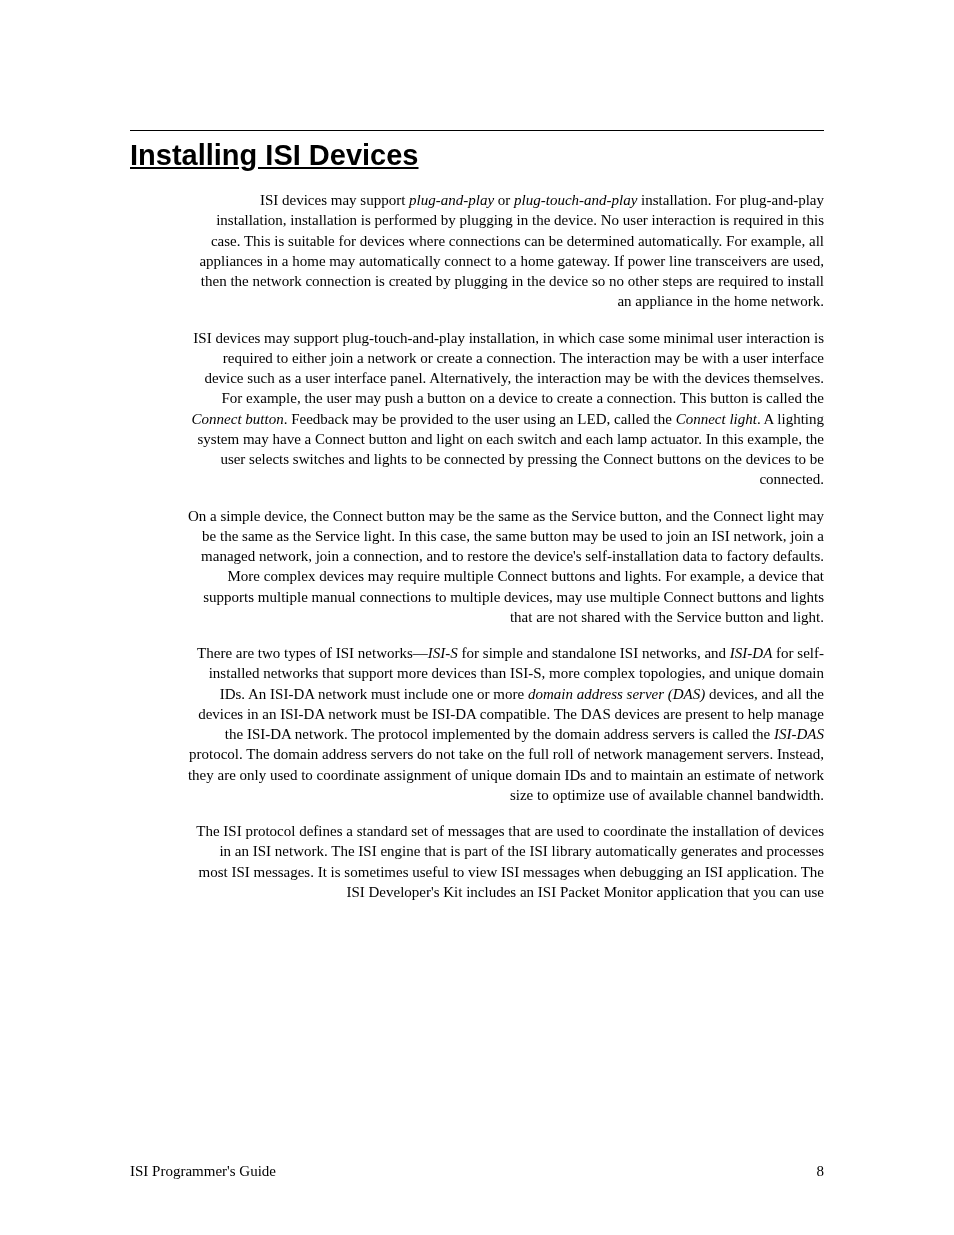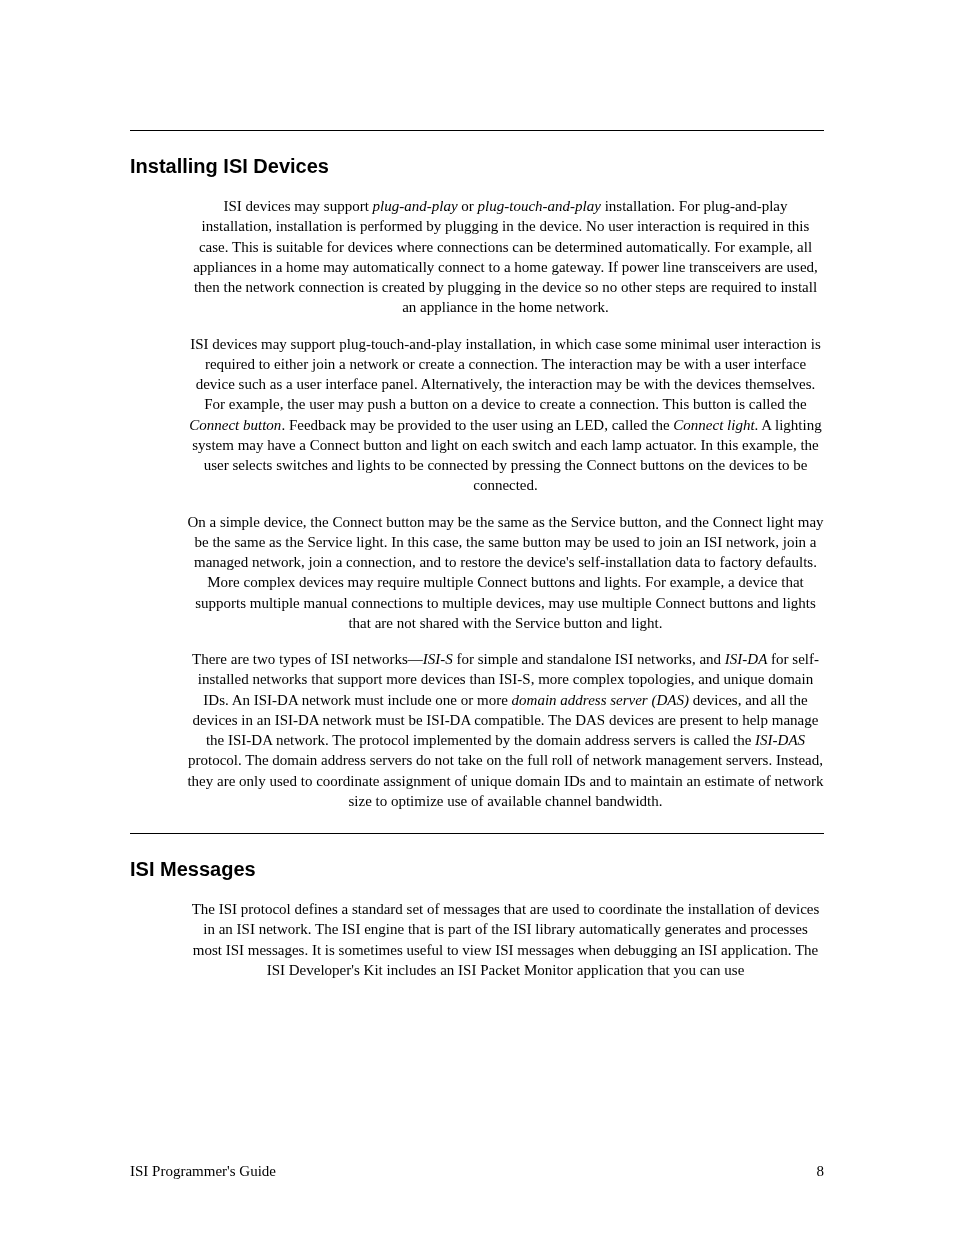--- a/index.html
+++ b/index.html
@@ -10,33 +10,34 @@
       font-family: Georgia, 'Times New Roman', serif;
       color: #000;
       position: relative;
     }
     .page {
       padding: 130px 130px 0 130px;
     }
     .section-heading {
       font-family: Arial, Helvetica, sans-serif;
       font-weight: bold;
-      font-size: 20px;
+      font-size: 29px;
       border-top: 1.5px solid #000;
-      padding-top: 24px;
+      padding-top: 8px;
       margin-bottom: 18px;
       margin-top: 22px;
+      text-decoration: underline;
     }
     .section-heading.first { margin-top: 0; }
     .body-text {
       font-size: 15px;
       line-height: 1.35;
       margin-left: 57px;
       margin-bottom: 16px;
-      text-align: center;
+      text-align: right;
       font-family: Liberation Serif, serif;
     }
     .italic { font-style: italic; }
     .footer {
       position: absolute;
       bottom: 55px;
       left: 130px;
       right: 130px;
       display: flex;
       justify-content: space-between;
@@ -59,21 +60,20 @@
     <span>ISI devices may support plug-touch-and-play installation, in which case some minimal user interaction is required to either join a network or create a connection.  The interaction may be with a user interface device such as a user interface panel.  Alternatively, the interaction may be with the devices themselves.  For example, the user may push a button on a device to create a connection.  This button is called the </span><span class="italic">Connect button</span><span>.  Feedback may be provided to the user using an LED, called the </span><span class="italic">Connect light</span><span>.  A lighting system may have a Connect button and light on each switch and each lamp actuator.  In this example, the user selects switches and lights to be connected by pressing the Connect buttons on the devices to be connected.</span>
   </p>
 
   <p class="body-text">On a simple device, the Connect button may be the same as the Service button, and the Connect light may be the same as the Service light.  In this case, the same button may be used to join an ISI network, join a managed network, join a connection, and to restore the device's self-installation data to factory defaults.  More complex devices may require multiple Connect buttons and lights.  For example, a device that supports multiple manual connections to multiple devices, may use multiple Connect buttons and lights that are not shared with the Service button and light.</p>
 
 
   <p class="body-text">
     <span>There are two types of ISI networks—</span><span class="italic">ISI-S</span><span> for simple and standalone ISI networks, and </span><span class="italic">ISI-DA</span><span> for self-installed networks that support more devices than ISI-S, more complex topologies, and unique domain IDs.  An ISI-DA network must include one or more </span><span class="italic">domain address server (DAS)</span><span> devices, and all the devices in an ISI-DA network must be ISI-DA compatible.  The DAS devices are present to help manage the ISI-DA network.  The protocol implemented by the domain address servers is called the </span><span class="italic">ISI-DAS</span><span> protocol.  The domain address servers do not take on the full roll of network management servers.  Instead, they are only used to coordinate assignment of unique domain IDs and to maintain an estimate of network size to optimize use of available channel bandwidth.</span>
   </p>
 
-  <h2 class="section-heading">ISI Messages</h2>
 
   <p class="body-text">The ISI protocol defines a standard set of messages that are used to coordinate the installation of devices in an ISI network.  The ISI engine that is part of the ISI library automatically generates and processes most ISI messages.  It is sometimes useful to view ISI messages when debugging an ISI application.  The ISI Developer's Kit includes an ISI Packet Monitor application that you can use</p>
 
 </div>
 
 <div class="footer">
   <span>ISI Programmer's Guide</span>
   <span>8</span>
 </div>
 

